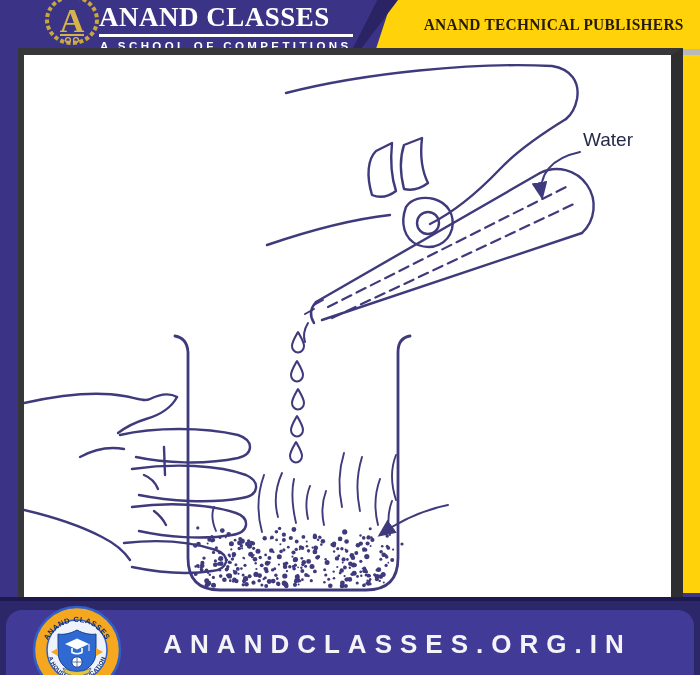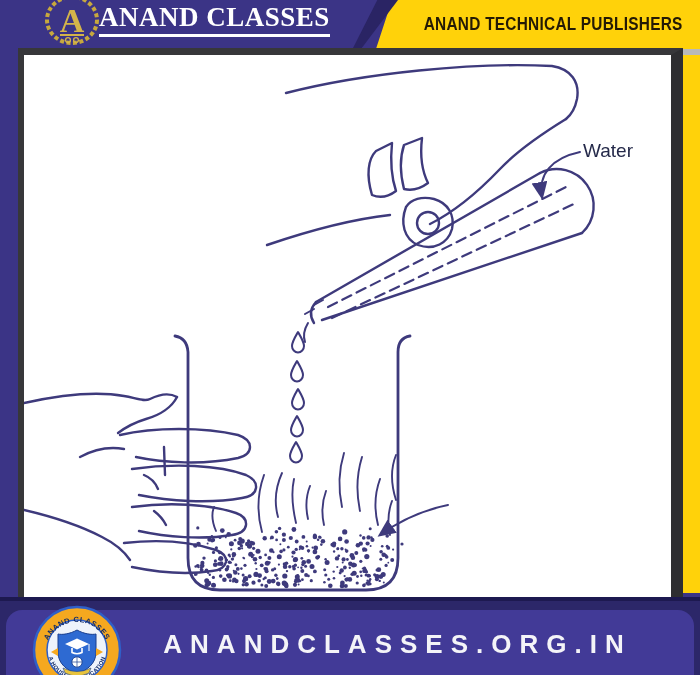--- a/index.html
+++ b/index.html
@@ -19,32 +19,32 @@
   .header { position:absolute; left:0; top:0; width:392px; height:48px; }
   .brand-logo { position:absolute; left:44px; top:-4px; width:56px; height:52px; }
   .brand-text { position:absolute; left:99px; top:4px; width:auto; }
   .brand-name { font-family:"Liberation Serif", serif; font-weight:bold; font-size:27px;
     letter-spacing:0.5px; color:#ffffff; line-height:1.02; padding-bottom:2px;
     border-bottom:3px solid #ffffff; white-space:nowrap; }
   .brand-tagline { font-size:11.5px; font-weight:bold; letter-spacing:3.4px; color:#ffffff;
     padding:3px 1px 2px 1px; border-bottom:2px solid #ffffff; white-space:nowrap; }
 
   .banner { position:absolute; left:392px; top:0; width:308px; height:49px;
-    display:flex; align-items:center; justify-content:center; padding-left:14px; }
+    display:flex; align-items:center; padding-left:14px;font-family:Liberation Serif, serif; }
   .banner span { font-size:17.5px; font-weight:bold; color:#241a05; white-space:nowrap;
     transform:scaleX(0.88); letter-spacing:0.3px; }
 
   
   .canvas-frame { position:absolute; left:18px; top:48px; width:665px; height:549px;
     background:#ffffff; border-left:6px solid #37373a; border-top:7px solid #37373a;
     border-right:12px solid #2e2e31; }
   .canvas { position:relative; width:647px; height:542px; overflow:hidden; }
   .canvas svg { position:absolute; left:0; top:0; }
   .diag-label { position:absolute; color:#252a4a; font-size:19px; line-height:26px; white-space:nowrap; }
-  .label-water { left:559px; top:83px; }
+  .label-water { left:559px; top:72px; }
   .label-slaked { left:426px; top:435px; }
 
   
   .footer { position:absolute; left:0; top:597px; width:700px; height:78px;
     background:#2c2769; border-top:4px solid #1d1950; }
   .footer-bar { position:absolute; left:6px; right:6px; top:9px; height:86px;
     background:#423a97; border-radius:16px; display:flex; align-items:center; }
   .website { flex:1; text-align:center; padding-left:95px; padding-bottom:18px;
     color:#f4f4f8; font-weight:bold; font-size:26px; letter-spacing:8px; white-space:nowrap; }
   .footer-badge { position:absolute; left:32px; top:3px; width:90px; height:90px; }
@@ -63,20 +63,21 @@
       <svg viewBox="0 0 56 52" width="56" height="52">
         <ellipse cx="28" cy="24" rx="25" ry="23" fill="none" stroke="#c7a83e" stroke-width="4" stroke-dasharray="4 2.5"></ellipse>
         <text x="28" y="36" text-anchor="middle" font-family="Liberation Serif, serif" font-weight="bold" font-size="34" fill="#d4b44a">A</text>
         <line x1="16" y1="39" x2="40" y2="39" stroke="#d4b44a" stroke-width="2"></line>
         <circle cx="24" cy="44" r="2.4" fill="none" stroke="#d4b44a" stroke-width="1.4"></circle>
         <circle cx="32" cy="44" r="2.4" fill="none" stroke="#d4b44a" stroke-width="1.4"></circle>
       </svg>
     </div>
     <div class="brand-text">
       <div class="brand-name">ANAND CLASSES</div>
+      <div class="brand-tagline">A SCHOOL OF COMPETITIONS</div>
     </div>
   </div>
 
   <div class="banner">
     <span>ANAND TECHNICAL PUBLISHERS</span>
   </div>
 
   <div class="canvas-frame">
     <div class="canvas">
       <svg id="art" viewBox="0 0 647 542" width="647" height="542">

